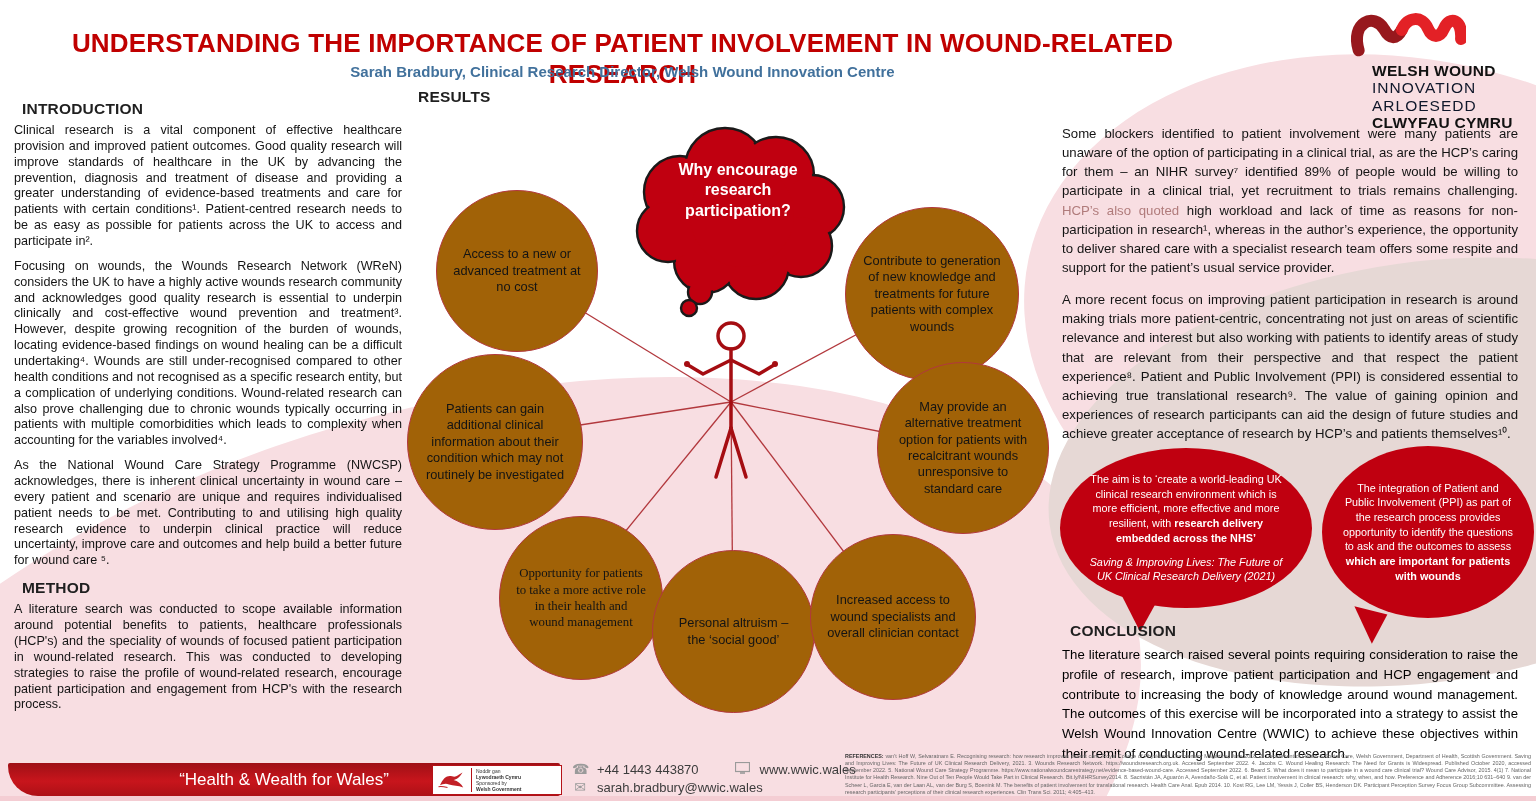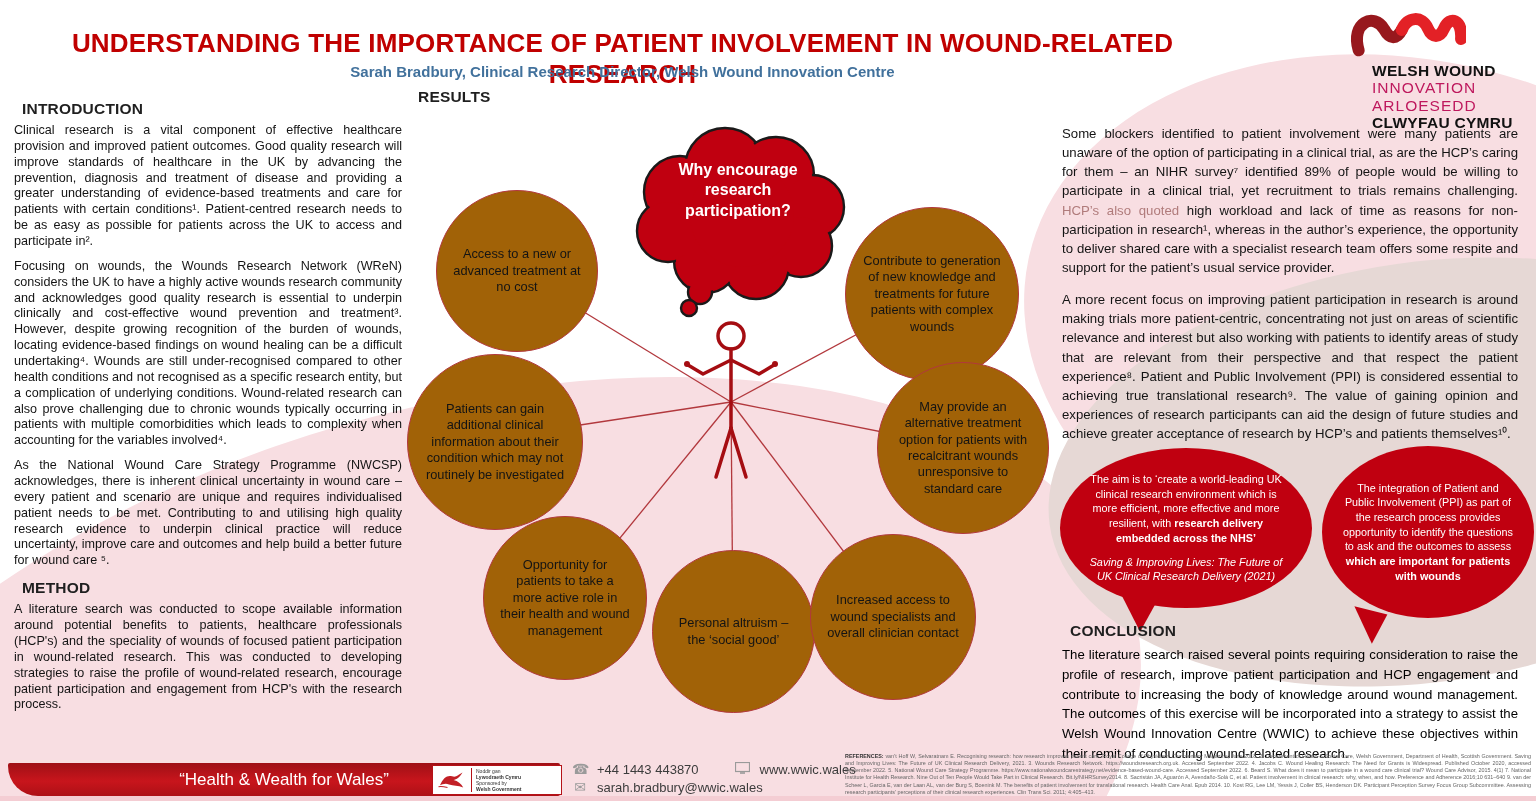--- a/index.html
+++ b/index.html
@@ -15,21 +15,21 @@
   
   .title{position:absolute;left:30px;top:28px;width:1185px;text-align:center;margin:0;
          font-size:26px;font-weight:bold;color:#c00000;letter-spacing:.2px;}
   .author{position:absolute;left:30px;top:63px;width:1185px;text-align:center;
           font-size:15px;font-weight:bold;color:#41719c;}
   
   .logo{position:absolute;left:1338px;top:6px;width:196px;text-align:left;}
   .logo .ribbon{margin-left:8px;}
   .logo .ltxt{margin-left:34px;line-height:1.12;}
   .logo .l-bold{font-size:15.5px;font-weight:bold;color:#111;letter-spacing:.3px;}
-  .logo .l-light{font-size:15.5px;font-weight:normal;color:#be185d;letter-spacing:1px;}
+  .logo .l-light{font-size:15.5px;font-weight:normal;color:#0f172a;letter-spacing:1px;}
   
   .sec{font-size:15.5px;font-weight:bold;color:#1f1f1f;margin:0 8px 5px;letter-spacing:.2px;}
   .col-left{position:absolute;left:14px;top:100px;width:388px;}
   .col-left p{font-size:12.6px;line-height:1.26;text-align:justify;margin:0 0 9px;color:#141414;}
   .method-h{margin-top:10px;}
   .results-h{position:absolute;left:410px;top:88px;}
   .col-right{position:absolute;left:1062px;top:124px;width:456px;}
   .col-right p{font-size:13.2px;line-height:1.45;text-align:justify;margin:0 0 13px;color:#141414;}
   .muted-red{color:#b07b7b;}
   .conclusion-h{position:absolute;left:1062px;top:622px;}
@@ -155,21 +155,21 @@
     <p>A literature search was conducted to scope available information around potential benefits to patients, healthcare professionals (HCP's) and the speciality of wounds of focused patient participation in wound-related research. This was conducted to developing strategies to raise the profile of wound-related research, encourage patient participation and engagement from HCP's with the research process.</p>
   </div>
 
   <h2 class="sec results-h z2">RESULTS</h2>
   <div class="cloud-text">Why encourage research participation?</div>
 
   <div class="circle" style="left:436px;top:190px;width:162px;height:162px;">Access to a new or advanced treatment at no cost</div>
   <div class="circle" style="left:845px;top:207px;width:174px;height:174px;">Contribute to generation of new knowledge and treatments for future patients with complex wounds</div>
   <div class="circle" style="left:407px;top:354px;width:176px;height:176px;">Patients can gain additional clinical information about their condition which may not routinely be investigated</div>
   <div class="circle" style="left:877px;top:362px;width:172px;height:172px;">May provide an alternative treatment option for patients with recalcitrant wounds unresponsive to standard care</div>
-  <div class="circle" style="left:483px;top:516px;width:164px;height:164px;">Opportunity for patients to take a more active role in their health and wound management</div>
+  <div class="circle" style="left:499px;top:516px;width:164px;height:164px;font-family:Liberation Serif, serif;">Opportunity for patients to take a more active role in their health and wound management</div>
   <div class="circle" style="left:652px;top:550px;width:163px;height:163px;">Personal altruism – the ‘social good’</div>
   <div class="circle" style="left:810px;top:534px;width:166px;height:166px;">Increased access to wound specialists and overall clinician contact</div>
 
   <div class="col-right z2">
     <p><span>Some blockers identified to patient involvement were many patients are unaware of the option of participating in a clinical trial, as are the HCP’s caring for them – an NIHR survey⁷ identified 89% of people would be willing to participate in a clinical trial, yet recruitment to trials remains challenging. </span><span class="muted-red">HCP’s also quoted </span><span>high workload and lack of time as reasons for non-participation in research¹, whereas in the author’s experience, the opportunity to deliver shared care with a specialist research team offers some respite and support for the patient’s usual service provider.</span></p>
     <p>A more recent focus on improving patient participation in research is around making trials more patient-centric, concentrating not just on areas of scientific relevance and interest but also working with patients to identify areas of study that are relevant from their perspective and that respect the patient experience⁸. Patient and Public Involvement (PPI) is considered essential to achieving true translational research⁹. The value of gaining opinion and experiences of research participants can aid the design of future studies and achieve greater acceptance of research by HCP’s and patients themselves¹⁰.</p>
   </div>
 
   <div class="bubble bubble-left">
     <div><span>The aim is to ‘create a world-leading UK clinical research environment which is more efficient, more effective and more resilient, with </span><b>research delivery embedded across the NHS’</b></div>

